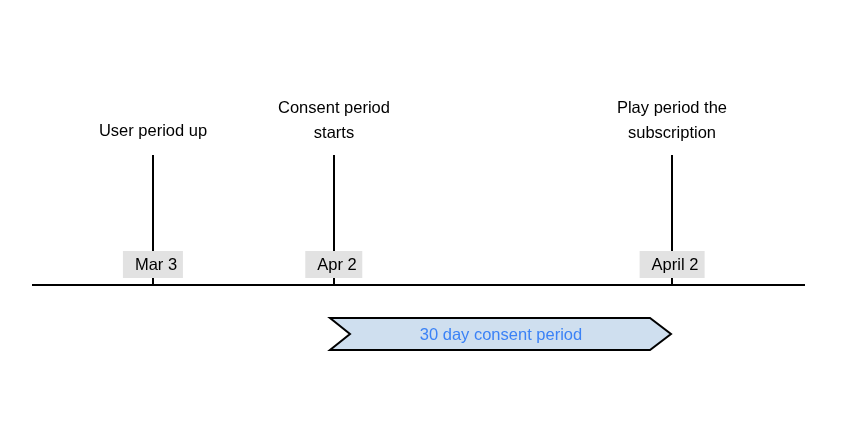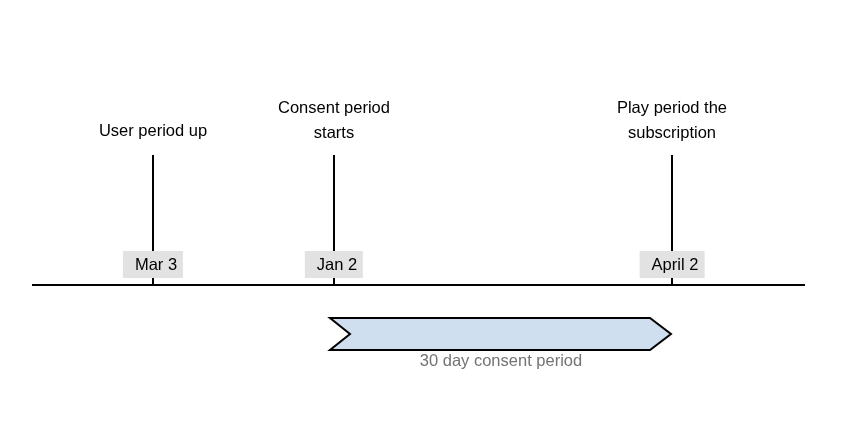--- a/index.html
+++ b/index.html
@@ -89,44 +89,43 @@
   .period-banner-label {
     position: absolute;
     left: 0;
     top: 0;
     width: 342px;
     height: 34px;
     display: flex;
     align-items: center;
     justify-content: center;
     font-size: 16.5px;
-    color: #737373;
+    color: #3b82f6;
     white-space: nowrap;
     pointer-events: none;
-    margin-top: 26px;
   }
 </style>
 </head>
 <body>
 
 <div id="canvas">
 
   <div class="axis-line"></div>
 
   <div class="event" style="left:153px;">
     <div class="event-label one-line">User period up</div>
     <div class="event-tick" style="top:155px; height:130px;"></div>
     <div class="event-date">Mar 3</div>
   </div>
 
   <div class="event" style="left:334px;">
     <div class="event-label two-line">Consent period
 starts</div>
     <div class="event-tick" style="top:155px; height:130px;"></div>
-    <div class="event-date">Jan 2</div>
+    <div class="event-date">Apr 2</div>
   </div>
 
   <div class="event" style="left:672px;">
     <div class="event-label two-line">Play period the
 subscription</div>
     <div class="event-tick" style="top:155px; height:130px;"></div>
     <div class="event-date">April 2</div>
   </div>
 
   <div class="period-banner">

